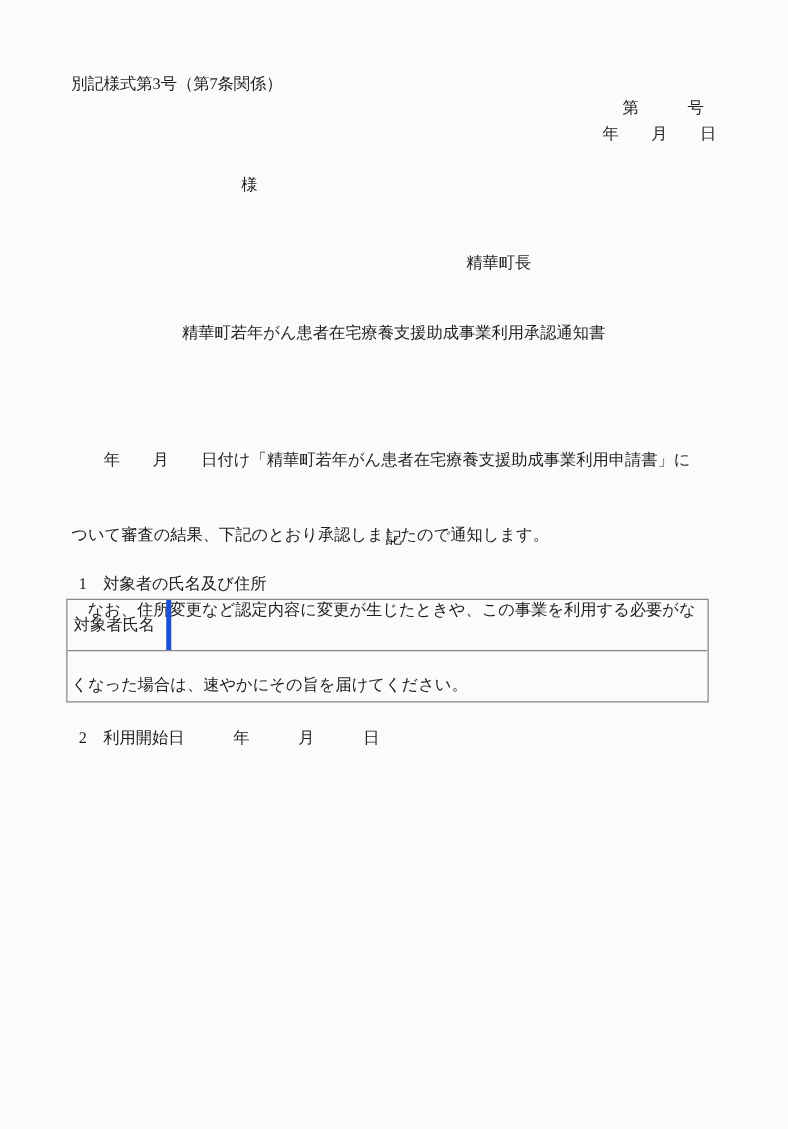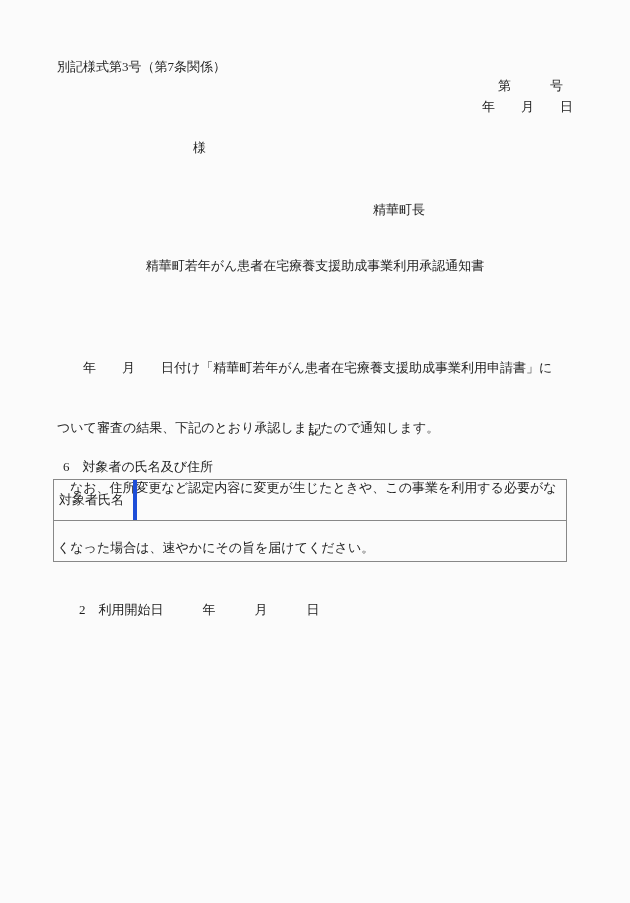--- a/index.html
+++ b/index.html
@@ -38,21 +38,21 @@
   .tlabel {
     width: 83px;
     border-right: 4px solid #1d4ed8;
     box-sizing: border-box;
     display: flex;
     align-items: center;
     padding-left: 5px;
     white-space: pre;
   }
   .tvalue { flex: 1; }
-  .sec2-head { left: 63px; top: 603px; margin-left: 16px; }
+  .sec2-head { left: 63px; top: 583px; }
 </style>
 </head>
 <body>
 
 <div class="page">
 
   <div class="abs form-number">別記様式第3号（第7条関係）</div>
 
   <div class="abs doc-number">第　　　号</div>
 
@@ -66,21 +66,21 @@
     <div>　　年　　月　　日付け「精華町若年がん患者在宅療養支援助成事業利用申請書」に</div>
     <div>ついて審査の結果、下記のとおり承認しましたので通知します。</div>
     <div>　なお、住所変更など認定内容に変更が生じたときや、この事業を利用する必要がな</div>
     <div>くなった場合は、速やかにその旨を届けてください。</div>
   </div>
 
   <div class="abs doc-title">精華町若年がん患者在宅療養支援助成事業利用承認通知書</div>
 
   <div class="abs ki-marker">記</div>
 
-  <div class="abs sec1-head">6　対象者の氏名及び住所</div>
+  <div class="abs sec1-head">1　対象者の氏名及び住所</div>
 
   <div class="info-table">
     <div class="trow">
       <div class="tlabel">対象者氏名</div>
       <div class="tvalue"></div>
     </div>
     <div class="trow">
       <div class="tvalue"></div>
     </div>
   </div>

